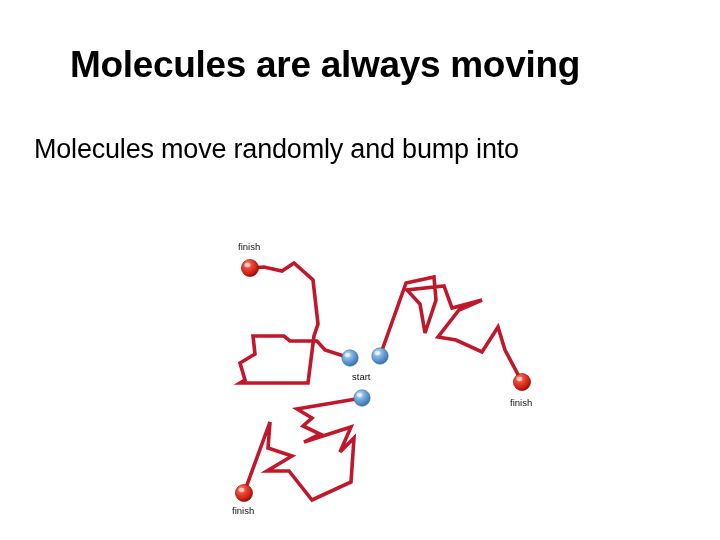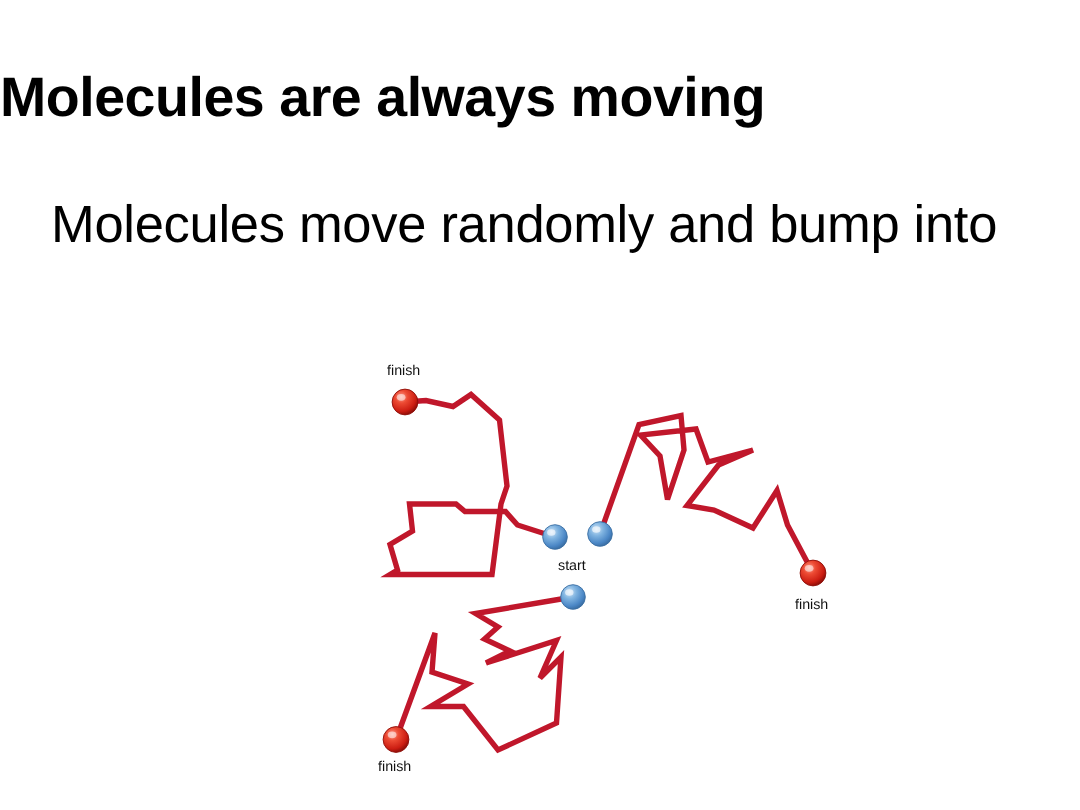--- a/index.html
+++ b/index.html
@@ -21,46 +21,46 @@
     width: 720px;
     height: 540px;
     background: #ffffff;
   }
 
   #slide-title {
     position: absolute;
     left: 0;
     top: 43px;
     width: 580px;
-    text-align: left;
+    text-align: right;
     font-family: "Liberation Sans", sans-serif;
     font-weight: bold;
     font-size: 37px;
     line-height: 44px;
     letter-spacing: -0.3px;
     color: #000000;
     white-space: nowrap;
   }
 
   #slide-body {
     position: absolute;
     left: 34px;
     top: 132px;
     width: 660px;
     font-family: "Liberation Sans", sans-serif;
     font-weight: normal;
-    font-size: 35px;
+    font-size: 27px;
     line-height: 35px;
     letter-spacing: -0.2px;
     color: #000000;
   }
 
   #diagram-wrap {
     position: absolute;
-    left: 232px;
+    left: 212px;
     top: 228px;
     width: 348px;
     height: 300px;
   }
   #diagram-svg {
     display: block;
     width: 348px;
     height: 300px;
   }
 

